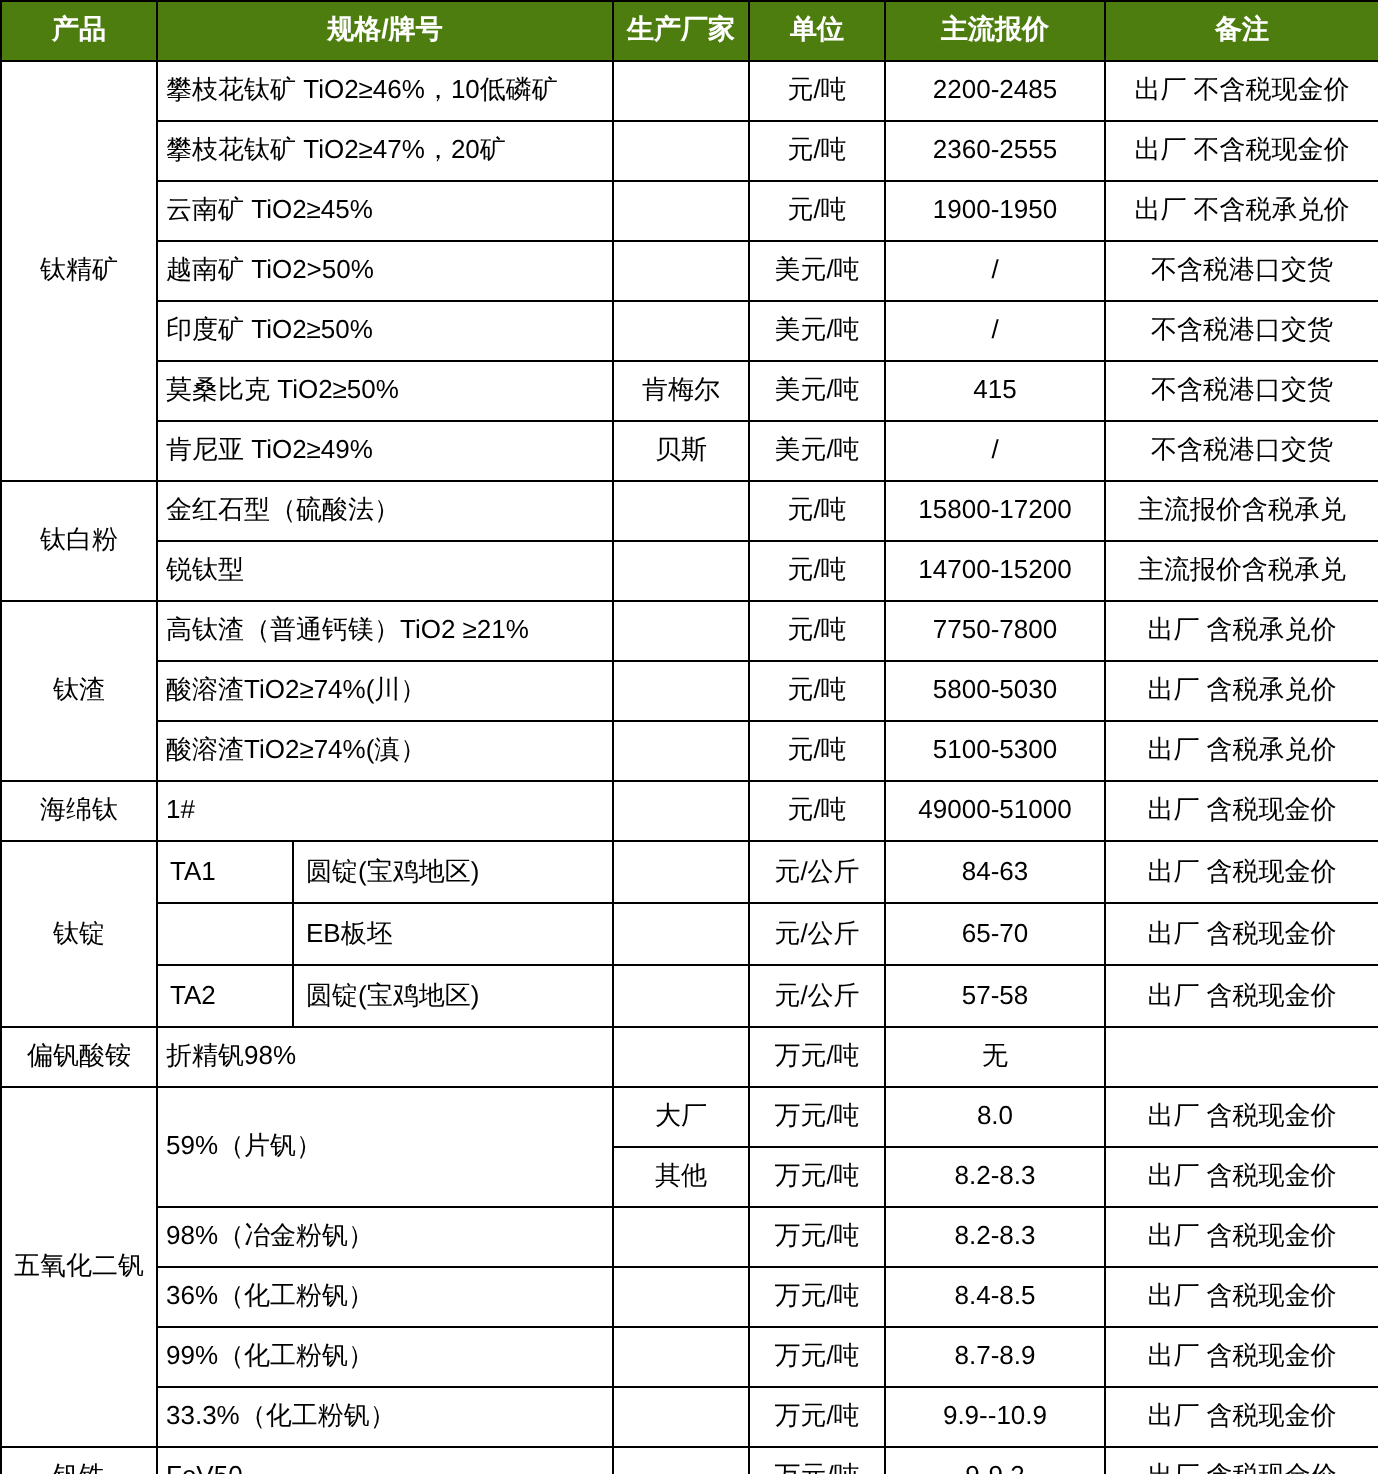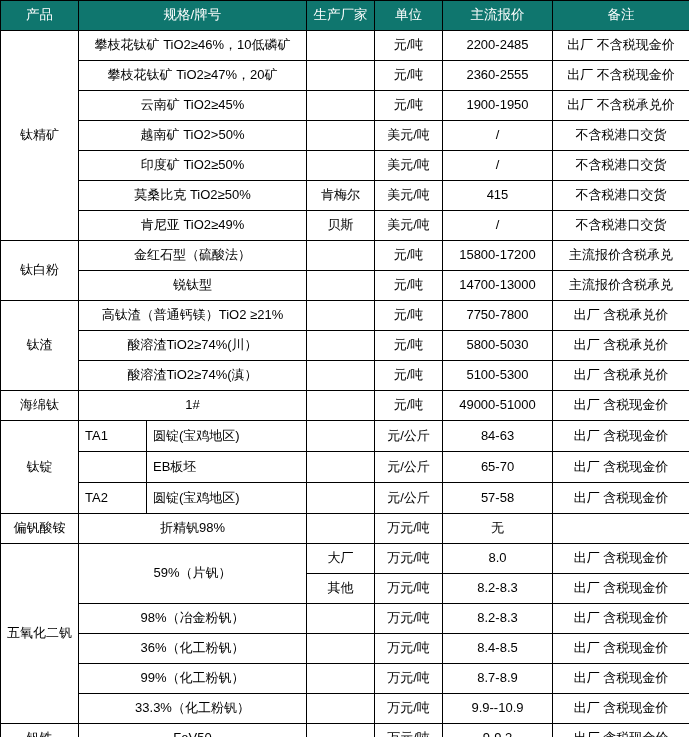--- a/index.html
+++ b/index.html
@@ -25,30 +25,30 @@
     font-size: 13px;
     color: #000000;
     padding: 2px 4px;
     height: 30px;
     vertical-align: middle;
     line-height: 1.25;
     overflow: hidden;
     white-space: nowrap;
   }
   table.price-table thead th {
-    background: #0f766e;
+    background: #4d7c0f;
     color: #ffffff;
-    font-weight: normal;
+    font-weight: bold;
     text-align: center;
     height: 30px;
     font-size: 13.5px;
     margin-left: 24px;
   }
   .c-center { text-align: center; }
-  .c-left { text-align: center; padding-left: 6px; }
+  .c-left { text-align: left; padding-left: 6px; }
   .prod-cell {
     text-align: center;
     font-weight: normal;
     margin-left: 16px;
   }
   
   col.col-product { width: 78px; }
   col.col-spec { width: 228px; }
   col.col-maker { width: 68px; }
   col.col-unit { width: 68px; }
@@ -155,21 +155,21 @@
         <td class="c-left">金红石型（硫酸法）</td>
         <td class="c-center"></td>
         <td class="c-center">元/吨</td>
         <td class="c-center">15800-17200</td>
         <td class="c-center">主流报价含税承兑</td>
       </tr>
       <tr>
         <td class="c-left">锐钛型</td>
         <td class="c-center"></td>
         <td class="c-center">元/吨</td>
-        <td class="c-center">14700-13000</td>
+        <td class="c-center">14700-15200</td>
         <td class="c-center">主流报价含税承兑</td>
       </tr>
       <tr>
         <td class="prod-cell" rowspan="3">钛渣</td>
         <td class="c-left">高钛渣（普通钙镁）TiO2 ≥21%</td>
         <td class="c-center"></td>
         <td class="c-center">元/吨</td>
         <td class="c-center">7750-7800</td>
         <td class="c-center">出厂 含税承兑价</td>
       </tr>

